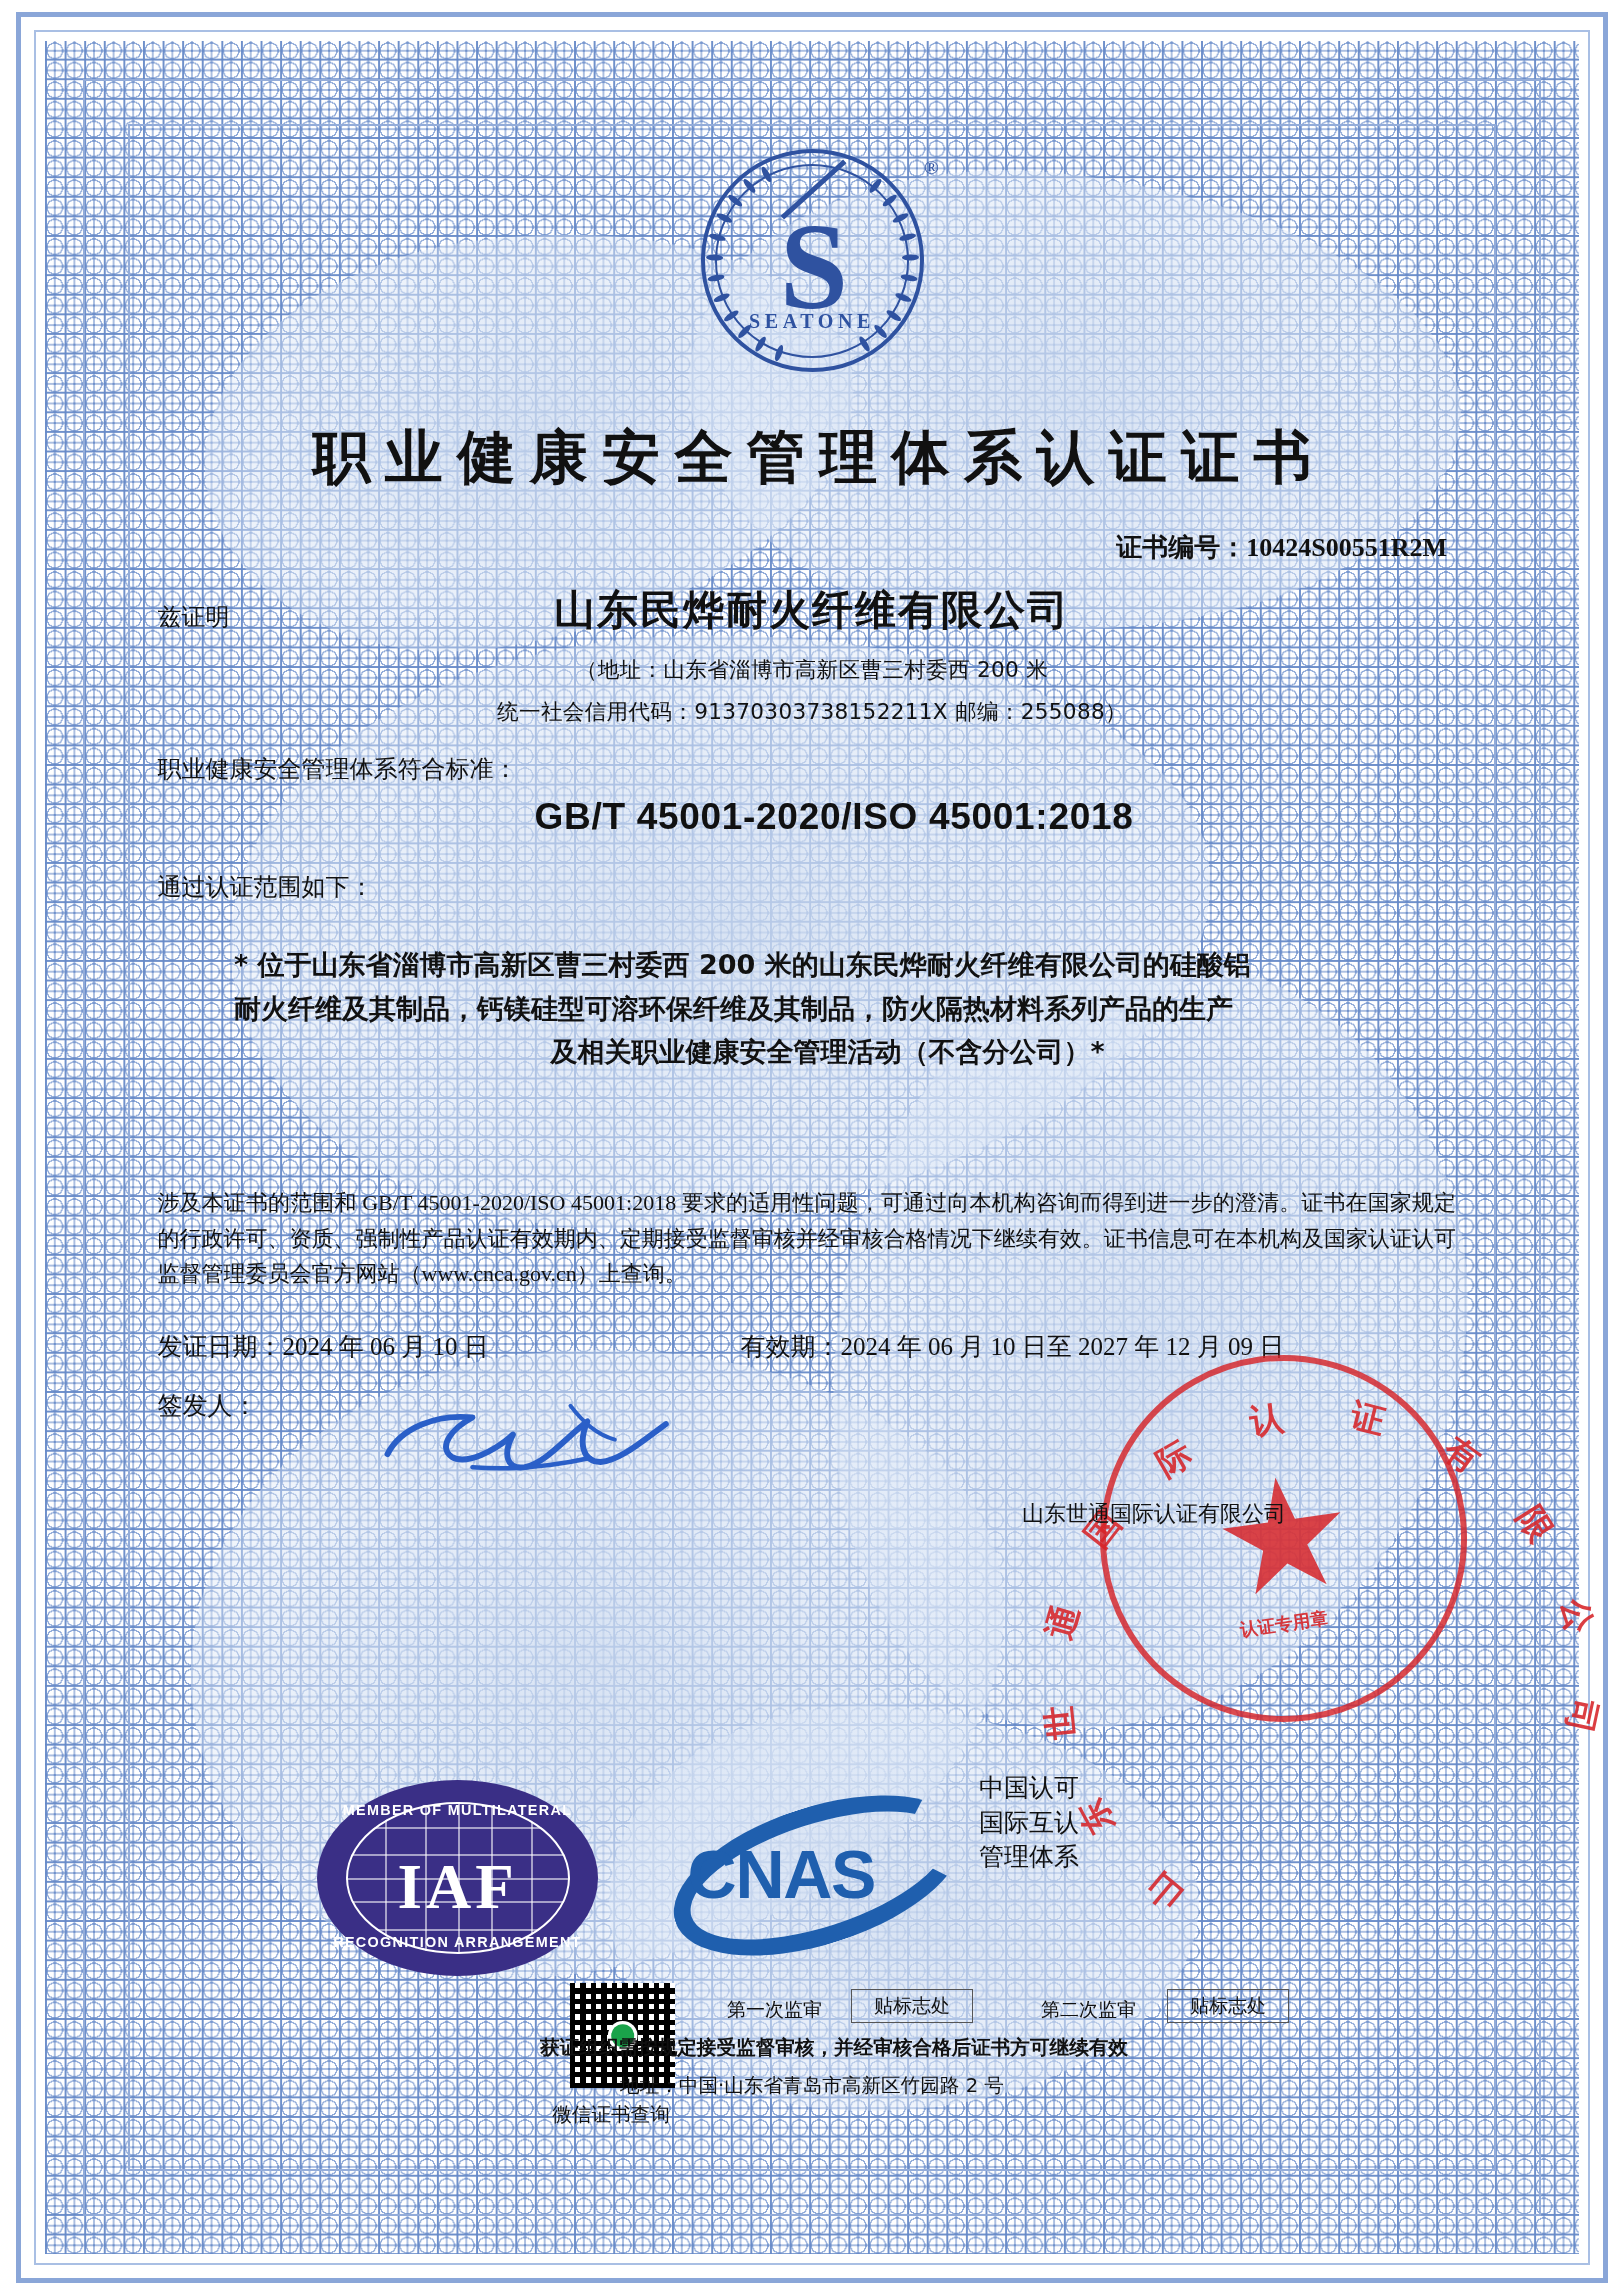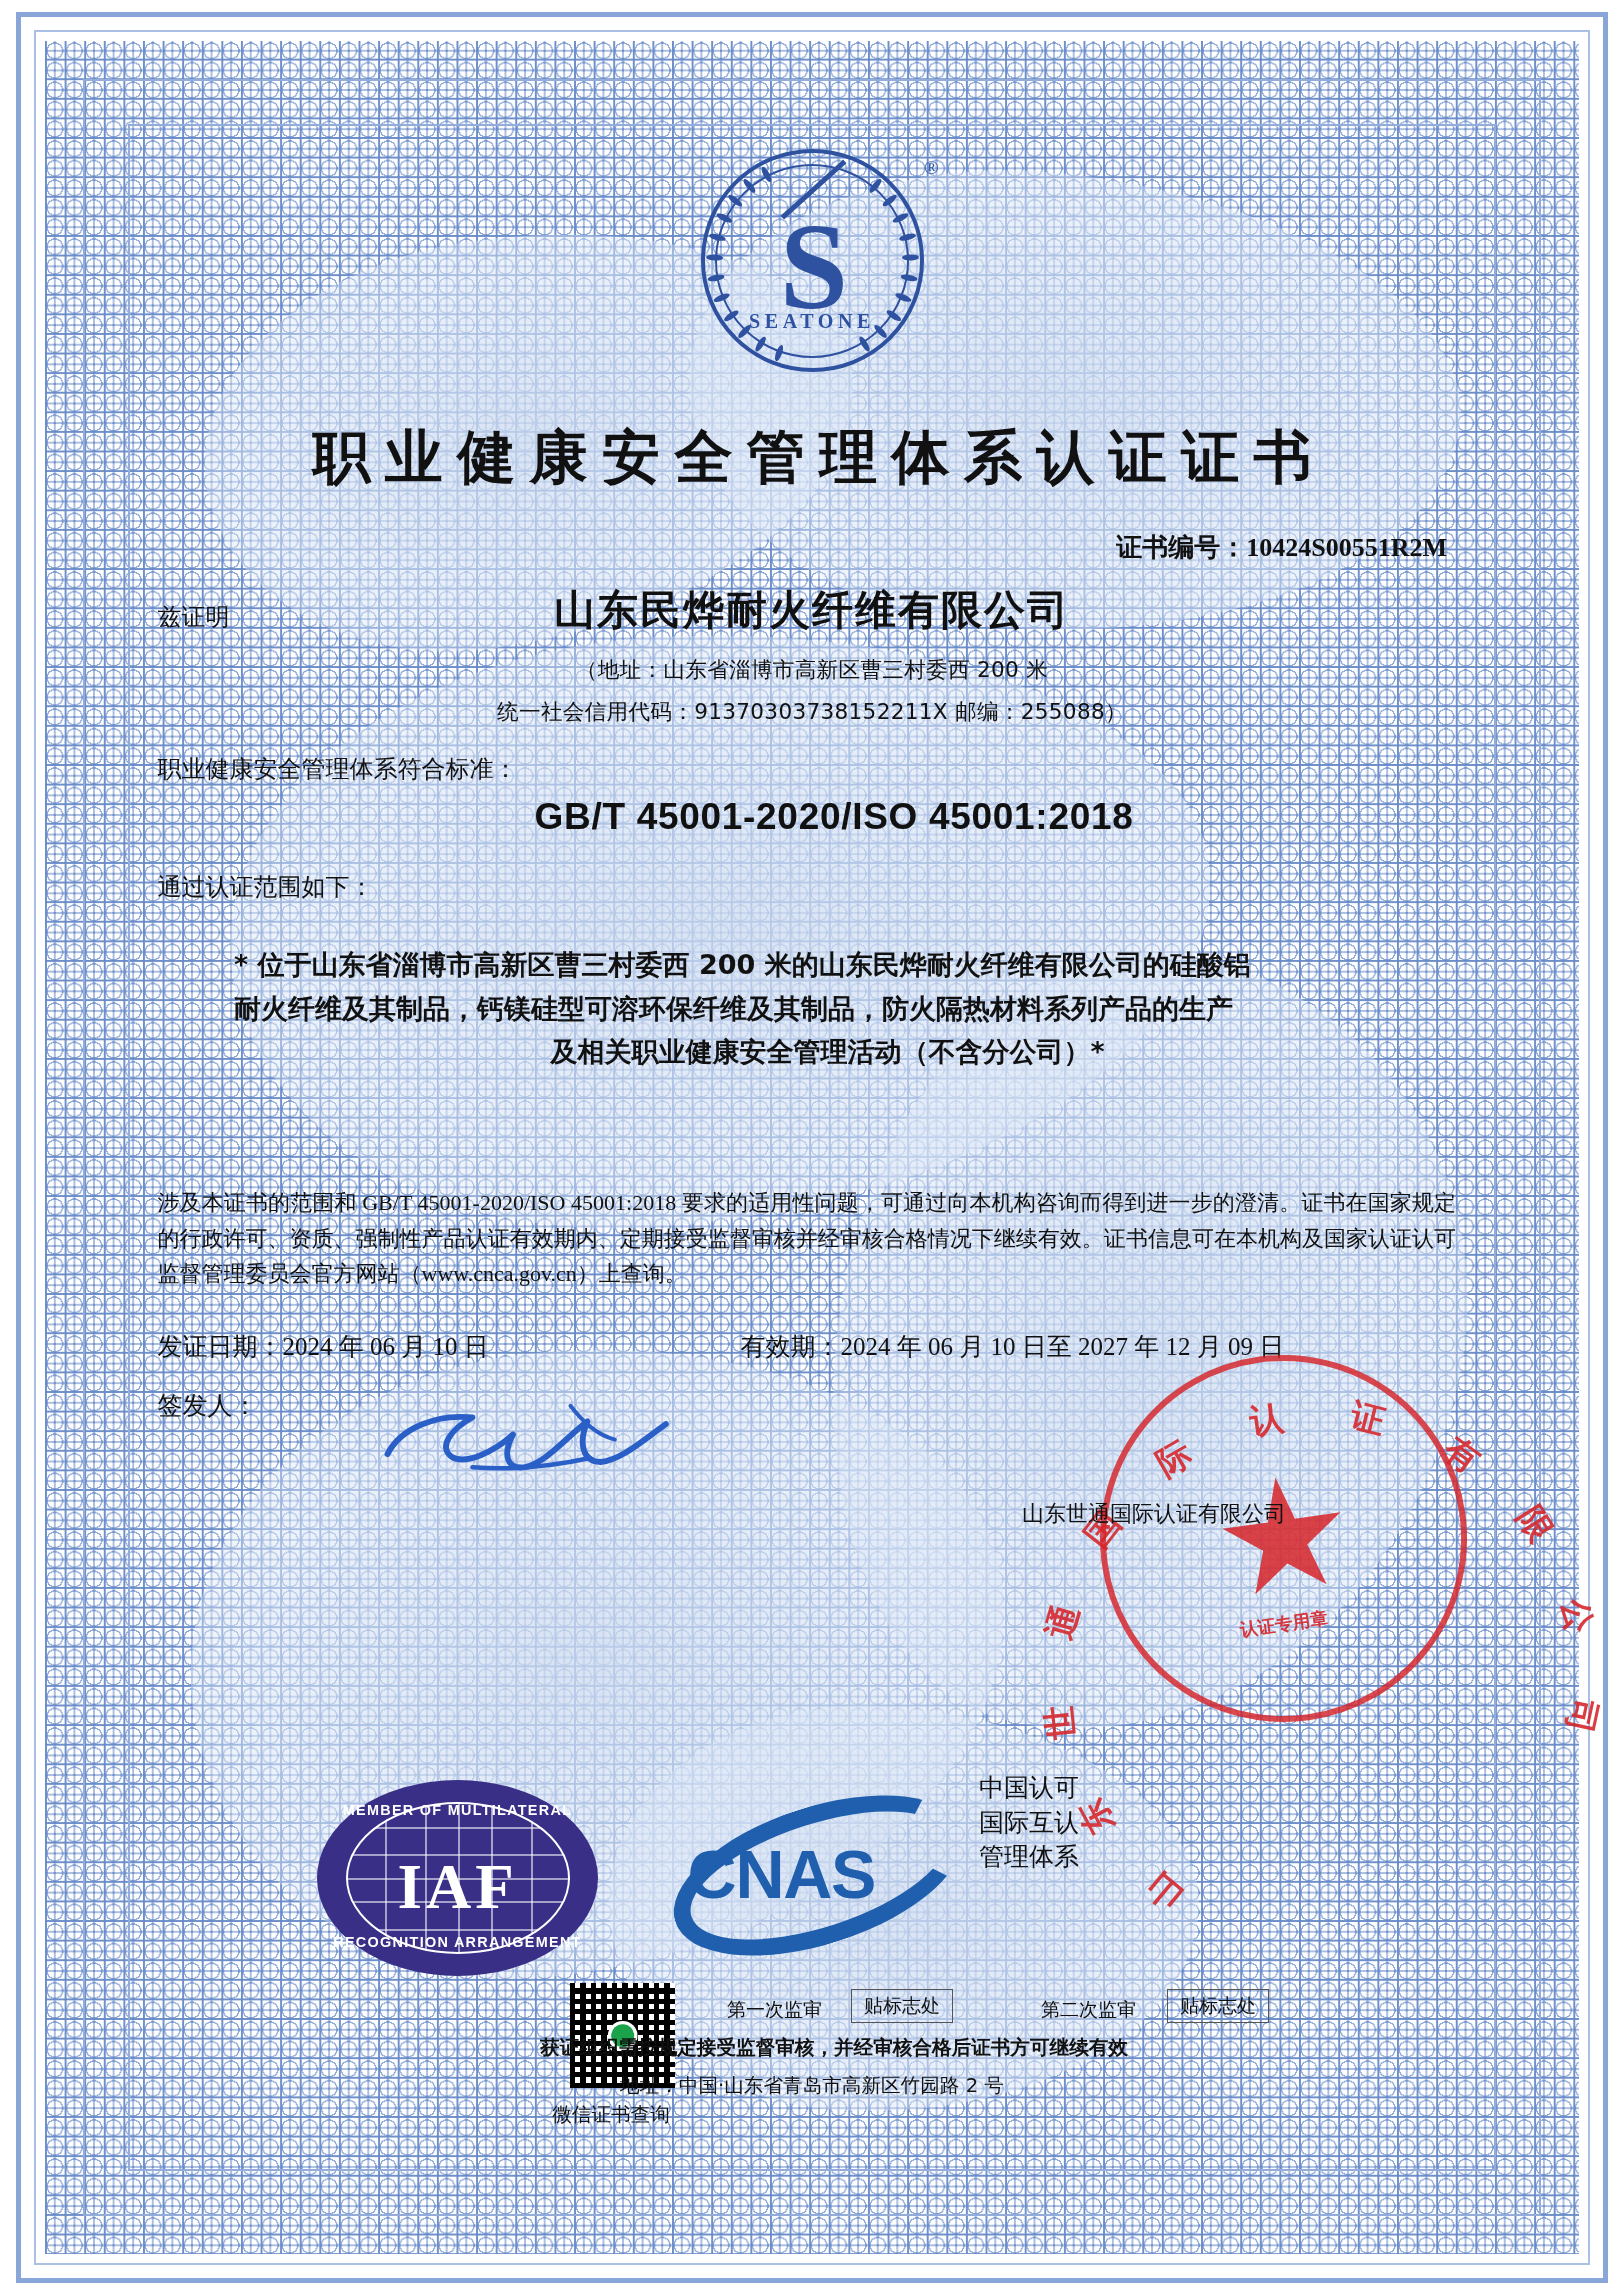--- a/index.html
+++ b/index.html
@@ -536,21 +536,21 @@
     height: 37px;
   }
   .surv-item {
     position: absolute;
     font-family: "DejaVu Sans", sans-serif;
     font-size: 19px;
     color: #111;
   }
   .surv-box {
     position: absolute;
-    width: 102px;
+    width: 122px;
     height: 34px;
     border: 1.3px solid #555;
     box-sizing: border-box;
     font-family: "DejaVu Sans", sans-serif;
     font-size: 19px;
     color: #111;
     display: flex;
     align-items: center;
     justify-content: center;
   }

